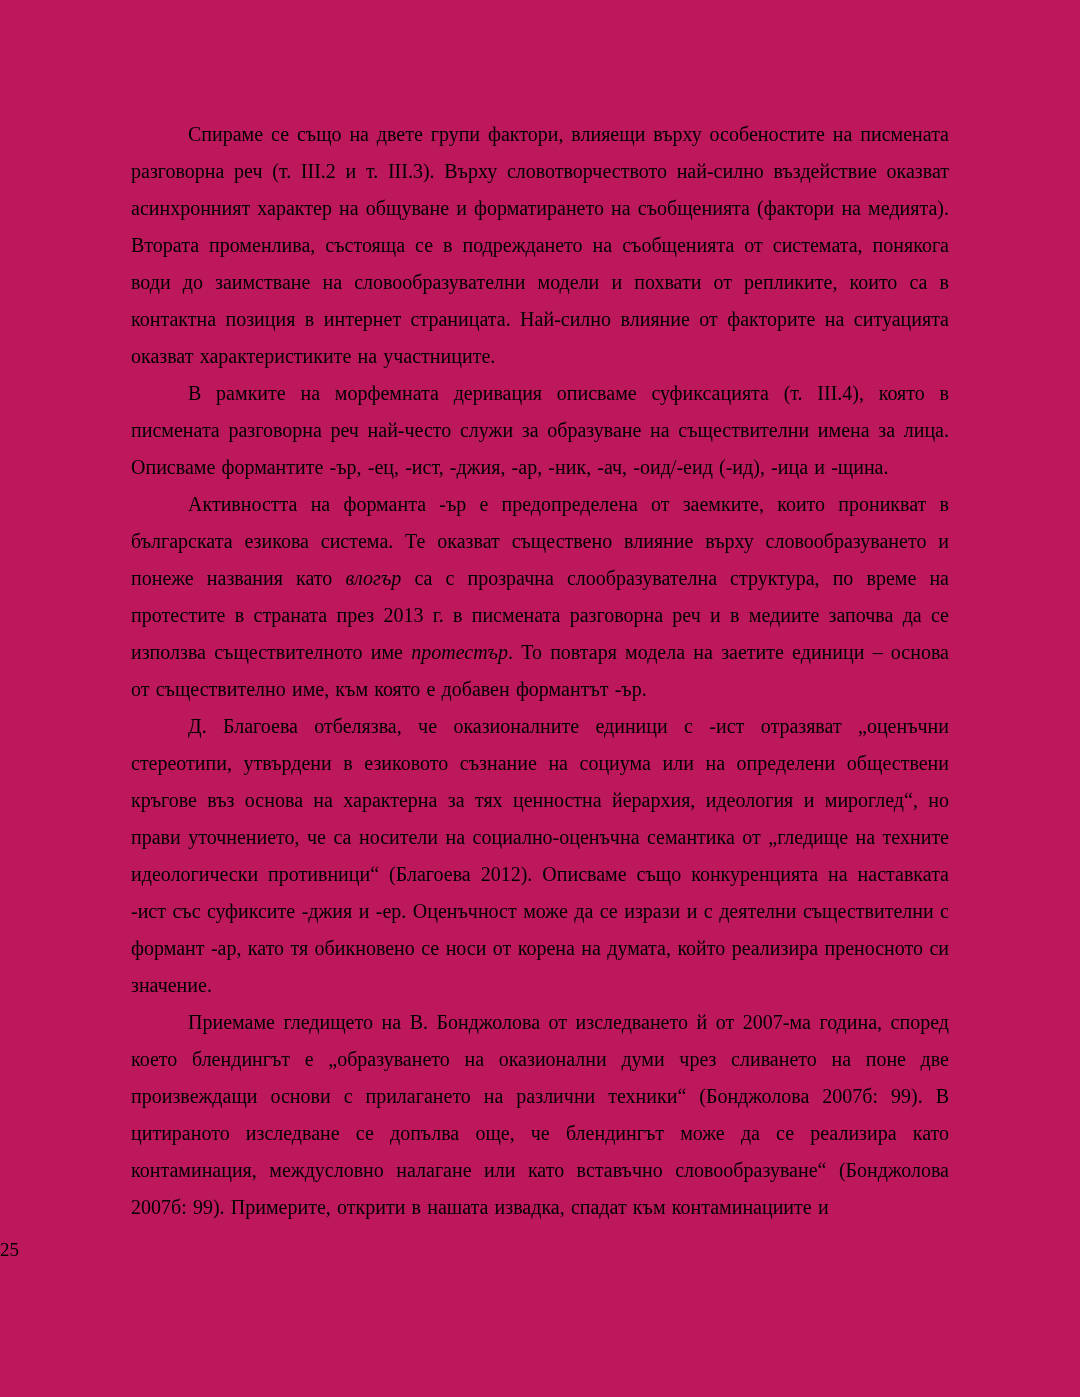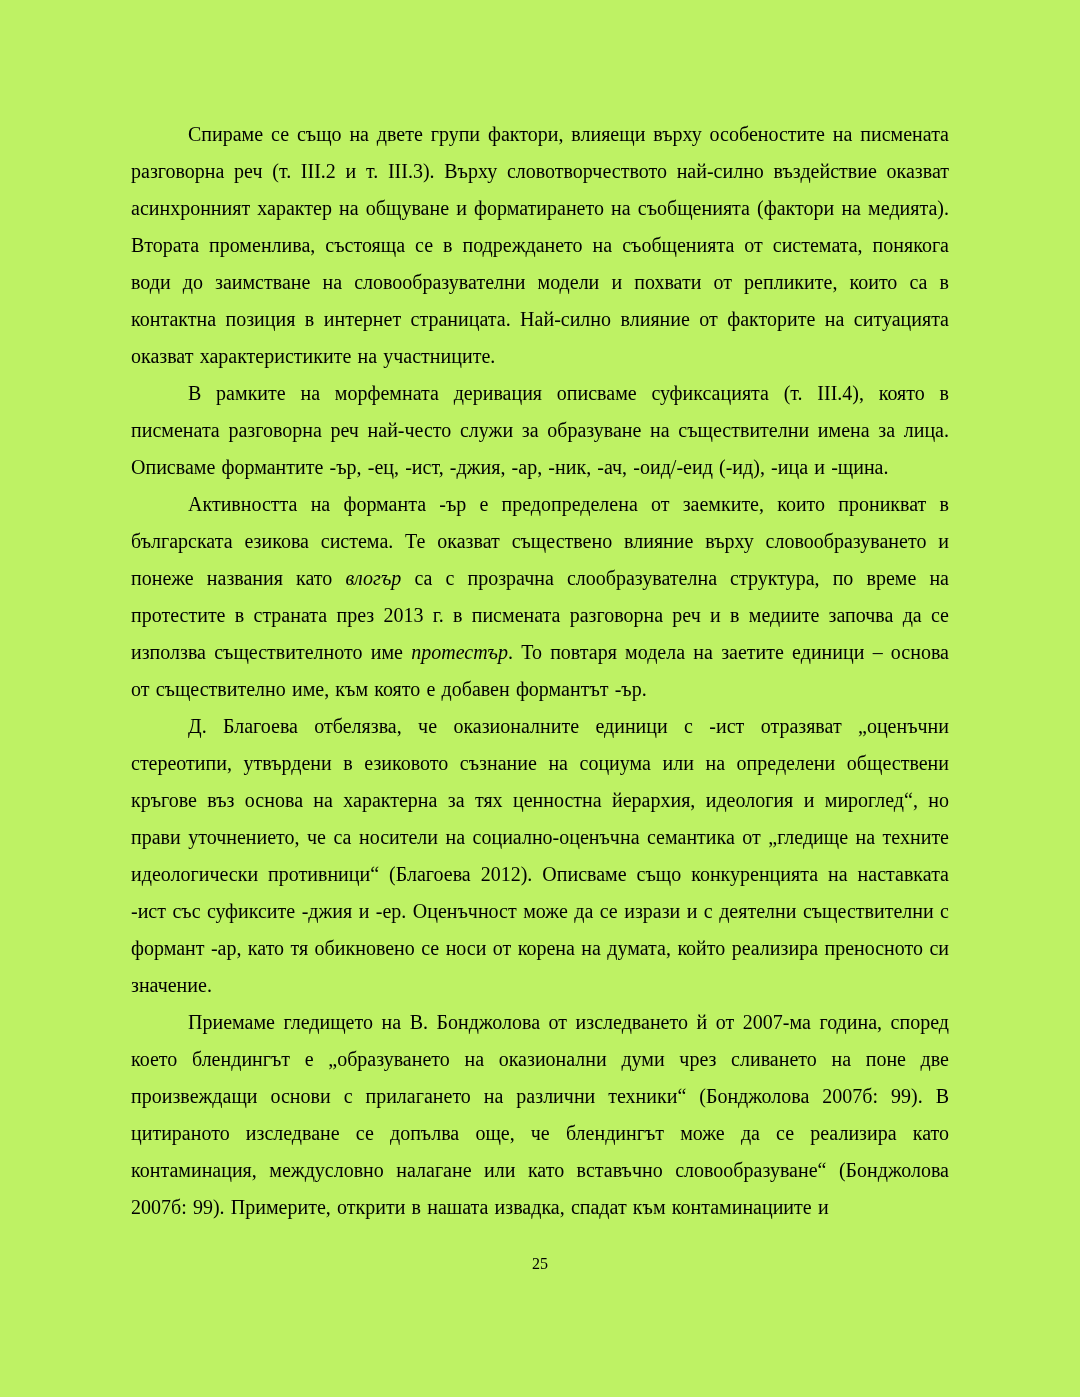--- a/index.html
+++ b/index.html
@@ -5,44 +5,43 @@
   html, body {
     margin: 0;
     padding: 0;
     background: #ffffff;
   }
   .page {
     position: relative;
     width: 1080px;
     height: 1397px;
     margin: 0 auto;
-    background: #bef264;
+    background: #be185d;
     box-sizing: border-box;
     padding: 116px 131px 0 131px;
     font-family: "Liberation Serif", "DejaVu Serif", serif;
     font-size: 20px;
     color: #000000;
     overflow: hidden;
   }
   .body-text p.para {
     margin: 0;
     text-align: justify;
     text-indent: 57px;
     line-height: 1.85;
     word-spacing: 0.06em;
   }
   .body-text p.para em {
   }
   .page-number {
     position: absolute;
     left: 0;
     right: 0;
-    bottom: 124px;
-    text-align: center;
-    font-size: 16px;
+    bottom: 136px;
+    font-size: 19px;
     color: #000000;
   }
 </style>
 </head>
 <body>
 
 <div class="page">
   <div class="body-text" id="paragraphs">
       <p class="para"><span>Спираме се също на двете групи фактори, влияещи върху особеностите на писмената разговорна реч (т. III.2 и т. III.3). Върху словотворчеството най-силно въздействие оказват асинхронният характер на общуване и форматирането на съобщенията (фактори на медията). Втората променлива, състояща се в подреждането на съобщенията от системата, понякога води до заимстване на словообразувателни модели и похвати от репликите, които са в контактна позиция в интернет страницата. Най-силно влияние от факторите на ситуацията оказват характеристиките на участниците.</span></p>
       <p class="para"><span>В рамките на морфемната деривация описваме суфиксацията (т. III.4), която в писмената разговорна реч най-често служи за образуване на съществителни имена за лица. Описваме формантите -ър, -ец, -ист, -джия, -ар, -ник, -ач, -оид/-еид (-ид), -ица и -щина.</span></p>

